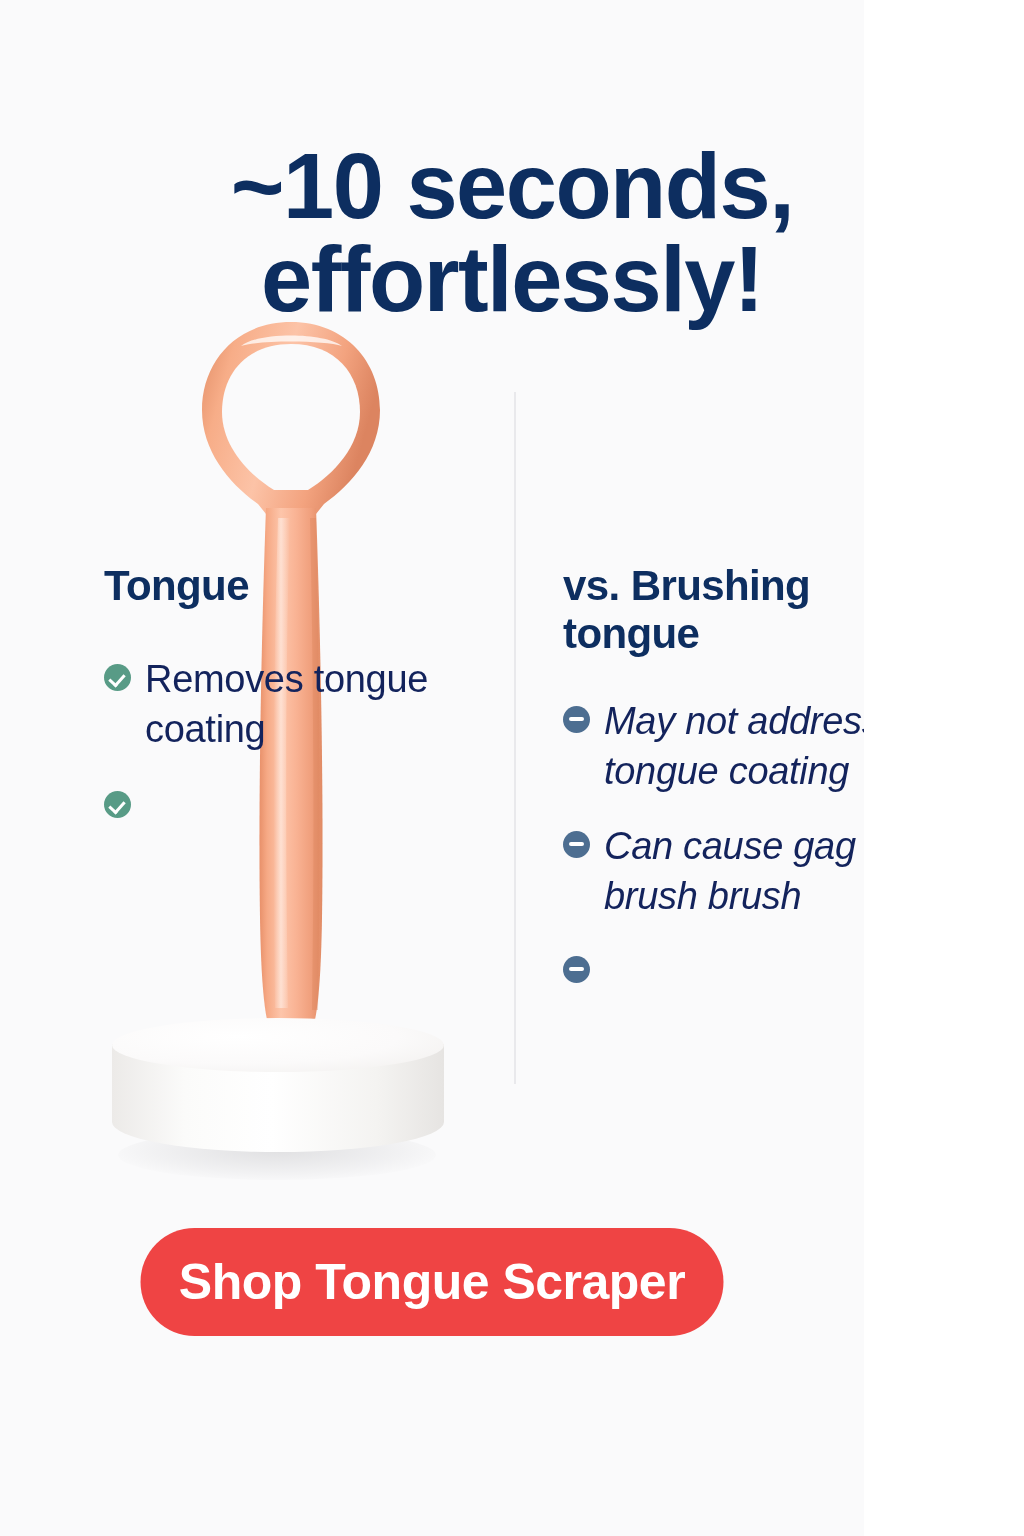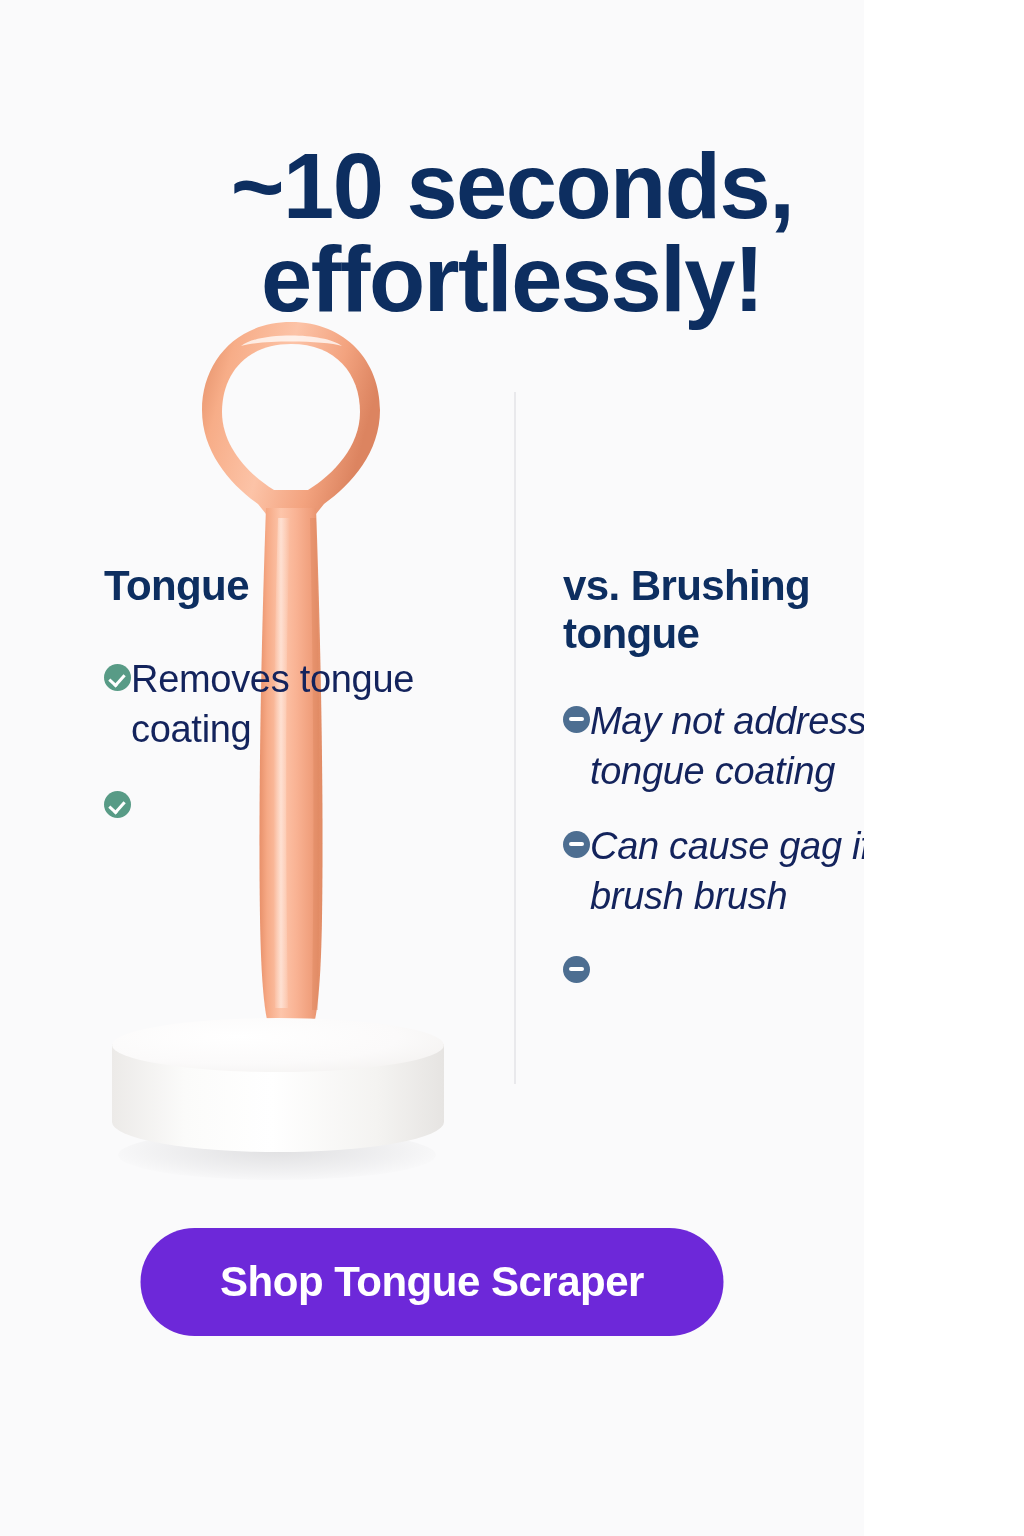--- a/index.html
+++ b/index.html
@@ -118,20 +118,21 @@
   .col-right .col-title { margin-bottom: 38px; }
 
   .feature-list {
     list-style: none;
     margin: 0;
     padding: 0;
   }
   .feature-item {
     display: flex;
     align-items: flex-start;
+    gap: 14px;
     margin-bottom: 26px;
   }
   .col-right .feature-item { margin-bottom: 24px; font-style: italic; }
 
   .bullet-icon {
     flex: 0 0 auto;
     width: 27px;
     height: 27px;
     border-radius: 50%;
     margin-top: 10px;
@@ -172,24 +173,24 @@
     transform: translateX(-50%);
     top: 1228px;
     z-index: 45;
     display: flex;
     align-items: center;
     justify-content: center;
     width: 583px;
     height: 108px;
     border: none;
     border-radius: 54px;
-    background: #6d28d9;
+    background: #ef4444;
     color: #ffffff;
     font-family: "Liberation Sans", sans-serif;
-    font-size: 42px;
+    font-size: 50px;
     font-weight: 700;
     letter-spacing: -0.5px;
     cursor: pointer;
     padding: 0;
   }
 </style>
 </head>
 <body>
 
 <div class="canvas">

